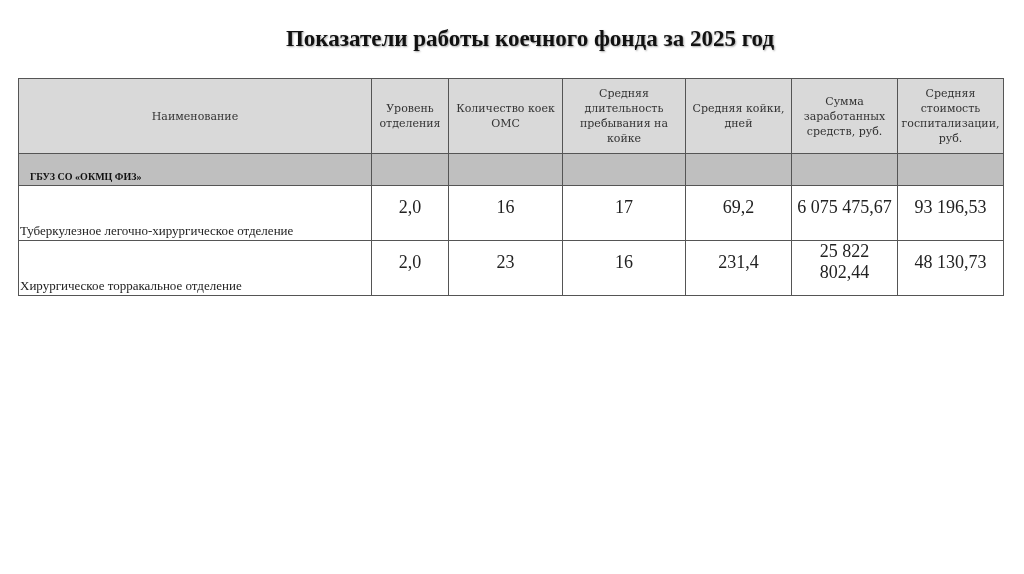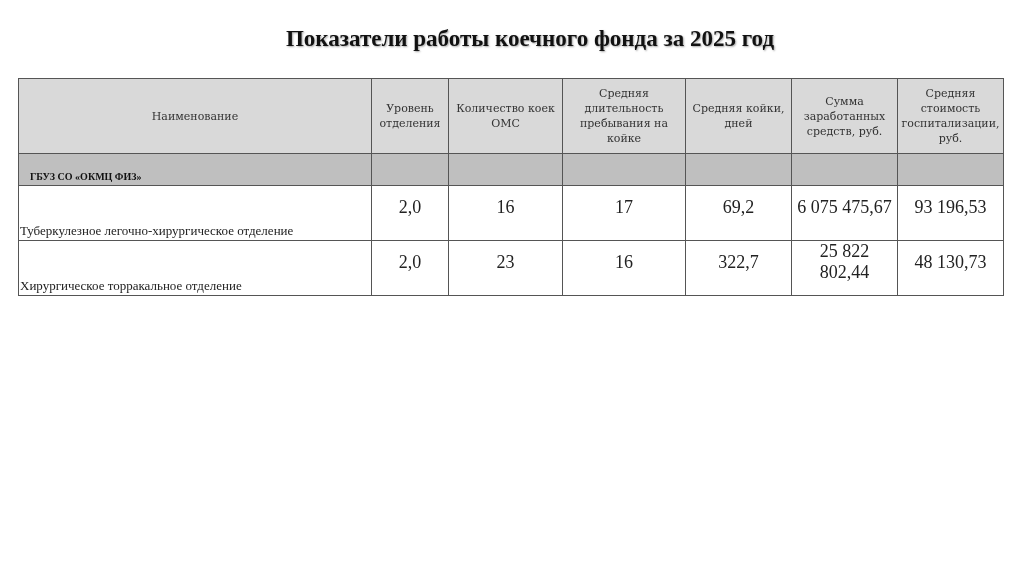--- a/index.html
+++ b/index.html
@@ -73,18 +73,18 @@
       <td class="num">17</td>
       <td class="num">69,2</td>
       <td class="num">6 075 475,67</td>
       <td class="num">93 196,53</td>
     </tr>
     <tr class="data">
       <td class="name">Хирургическое торракальное отделение</td>
       <td class="num">2,0</td>
       <td class="num">23</td>
       <td class="num">16</td>
-      <td class="num">322,7</td>
+      <td class="num">231,4</td>
       <td class="num">25 822 802,44</td>
       <td class="num">48 130,73</td>
     </tr>
   </tbody>
 </table>
 
 </body></html>

